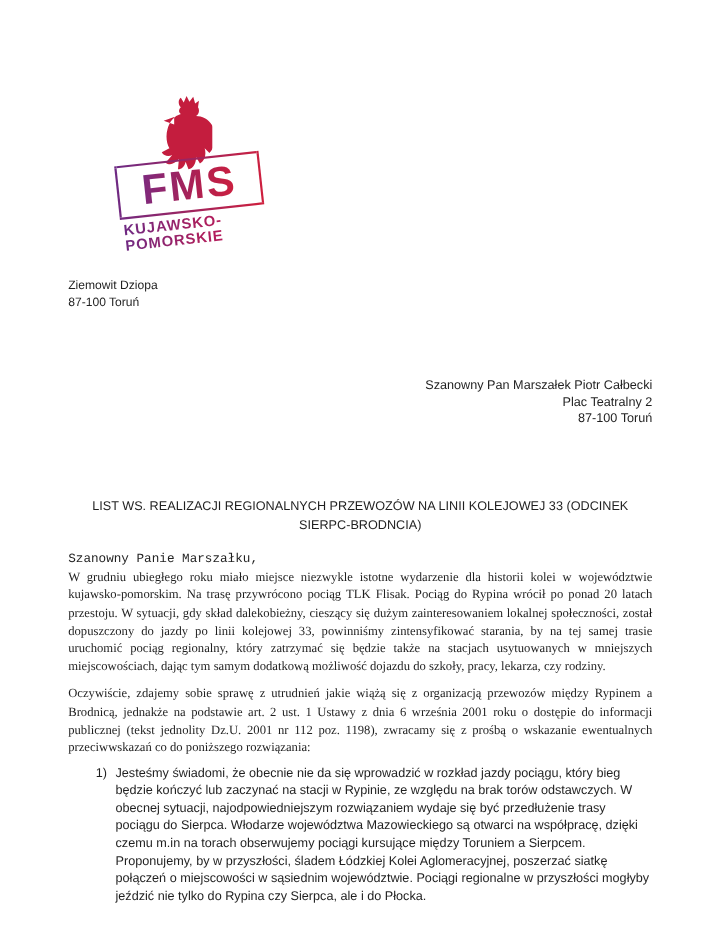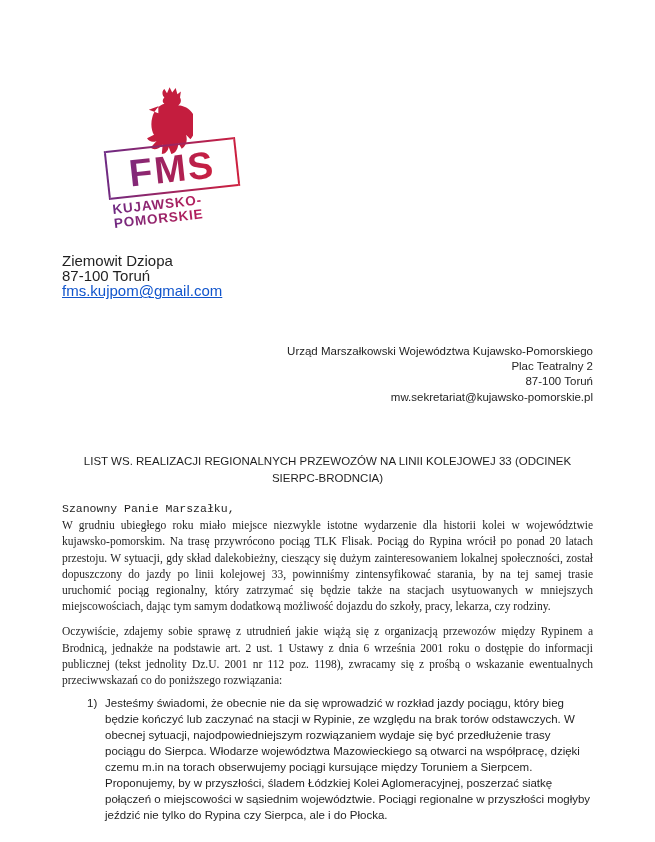--- a/index.html
+++ b/index.html
@@ -30,21 +30,21 @@
   }
   .kp-text{
     position:absolute;left:113px;top:197px;width:110px;
     transform:rotate(-6.2deg);
     font-size:13.5px;font-weight:700;letter-spacing:0.8px;line-height:14px;
     background:linear-gradient(100deg,#6d2a84 0%,#a9205e 60%,#c2195c 100%);
     -webkit-background-clip:text;background-clip:text;
     color:transparent;
   }
   
-  .sender{position:absolute;left:62px;top:253px;font-size:15px;line-height:15.2px;}
+  .sender{position:absolute;left:62px;top:253px;font-size:11px;line-height:15.2px;}
   .sender a{color:#1155cc;text-decoration:underline;cursor:pointer;}
   .recipient{position:absolute;left:62px;top:344px;width:531px;text-align:right;
     font-size:11.5px;line-height:15.2px;}
   
   .subject{position:absolute;left:62px;top:443px;width:531px;text-align:center;
     font-size:11.5px;line-height:17px;margin-top:10px;}
   
   .body-block{position:absolute;left:62px;top:501px;width:531px;font-size:11.5px;}
   .salutation{line-height:16.2px;font-family:Liberation Mono, monospace;}
   .para{margin:0;line-height:16.2px;text-align:justify;font-family:Liberation Serif, serif;}
@@ -78,28 +78,26 @@
     </div>
     <div class="kp-text">
       <div>KUJAWSKO-</div>
       <div>POMORSKIE</div>
     </div>
   </div>
 
   <div class="sender">
     <div>Ziemowit Dziopa</div>
     <div>87-100 Toruń</div>
-    <div><a>fms.kujpom@gmail.com</a></div>
   </div>
 
   <div class="recipient">
-    <div>Urząd Marszałkowski Województwa Kujawsko-Pomorskiego</div>
+    <div>Szanowny Pan Marszałek Piotr Całbecki</div>
     <div>Plac Teatralny 2</div>
     <div>87-100 Toruń</div>
-    <div>mw.sekretariat@kujawsko-pomorskie.pl</div>
   </div>
 
   <div class="subject">LIST WS. REALIZACJI REGIONALNYCH PRZEWOZÓW NA LINII KOLEJOWEJ 33 (ODCINEK SIERPC-BRODNCIA)</div>
 
   <div class="body-block">
     <div class="salutation">Szanowny Panie Marszałku,</div>
     <p class="para">W grudniu ubiegłego roku miało miejsce niezwykle istotne wydarzenie dla historii kolei w województwie kujawsko-pomorskim. Na trasę przywrócono pociąg TLK Flisak. Pociąg do Rypina wrócił po ponad 20 latach przestoju. W sytuacji, gdy skład dalekobieżny, cieszący się dużym zainteresowaniem lokalnej społeczności, został dopuszczony do jazdy po linii kolejowej 33, powinniśmy zintensyfikować starania, by na tej samej trasie uruchomić pociąg regionalny, który zatrzymać się będzie także na stacjach usytuowanych w mniejszych miejscowościach, dając tym samym dodatkową możliwość dojazdu do szkoły, pracy, lekarza, czy rodziny.</p>
     <p class="para second">Oczywiście, zdajemy sobie sprawę z utrudnień jakie wiążą się z organizacją przewozów między Rypinem a Brodnicą, jednakże na podstawie art. 2 ust. 1 Ustawy z dnia 6 września 2001 roku o dostępie do informacji publicznej (tekst jednolity Dz.U. 2001 nr 112 poz. 1198), zwracamy się z prośbą o wskazanie ewentualnych przeciwwskazań co do poniższego rozwiązania:</p>
     <ol class="list">
       <li class="list-item">

